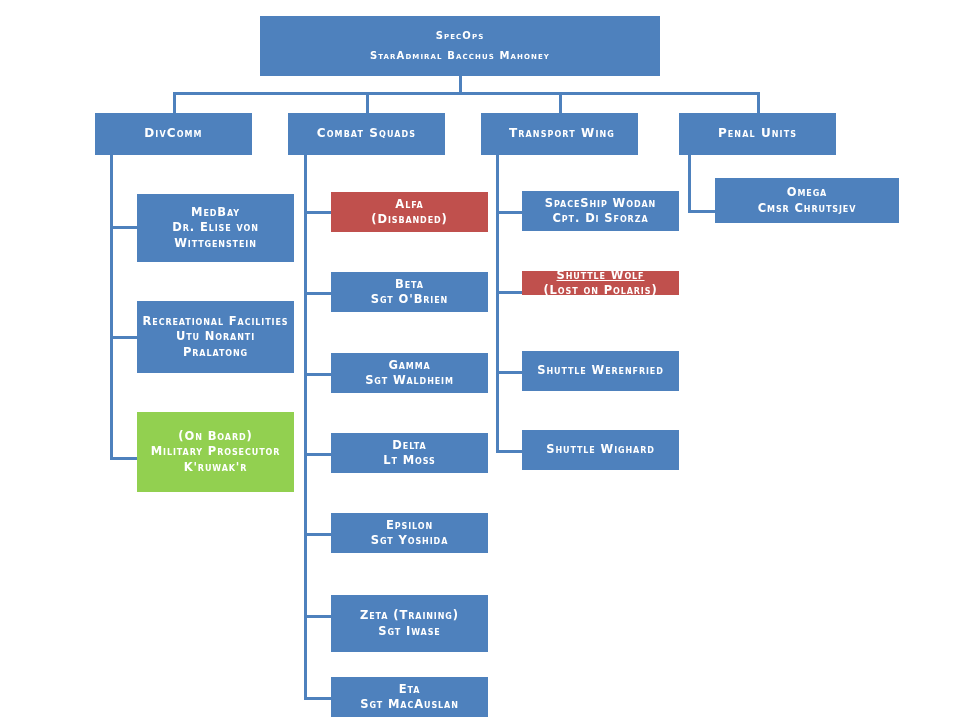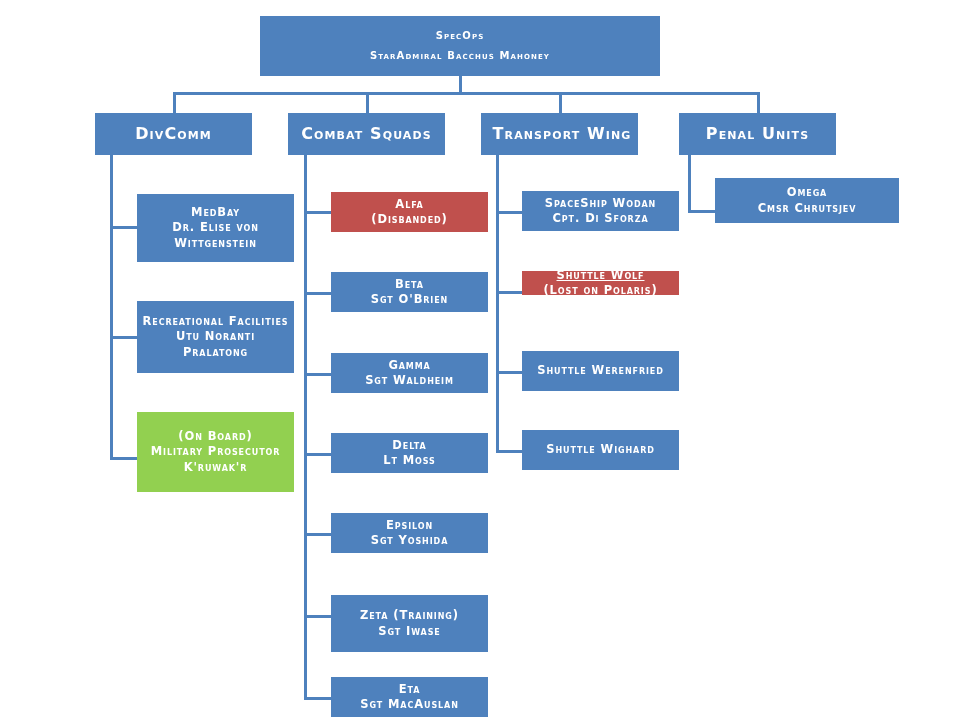--- a/index.html
+++ b/index.html
@@ -26,21 +26,21 @@
     letter-spacing:0.9px;
     line-height:15.5px;
     padding:2px 4px;
     white-space:pre-line;
   }
   .node.blue{background:#4E81BD;}
   .node.red{background:#C0504D;}
   .node.green{background:#92D050;}
 
   .node-root{font-size:10px;line-height:20px;letter-spacing:1.1px;}
-  .node-l2{font-size:16px;letter-spacing:1.1px;}
+  .node-l2{font-size:12px;letter-spacing:1.1px;}
 
   .conn{position:absolute;background:#4E81BD;}
   .conn.v{width:3px;}
   .conn.h{height:3px;}
 </style>
 </head>
 <body>
 
 <div id="chart">
 

